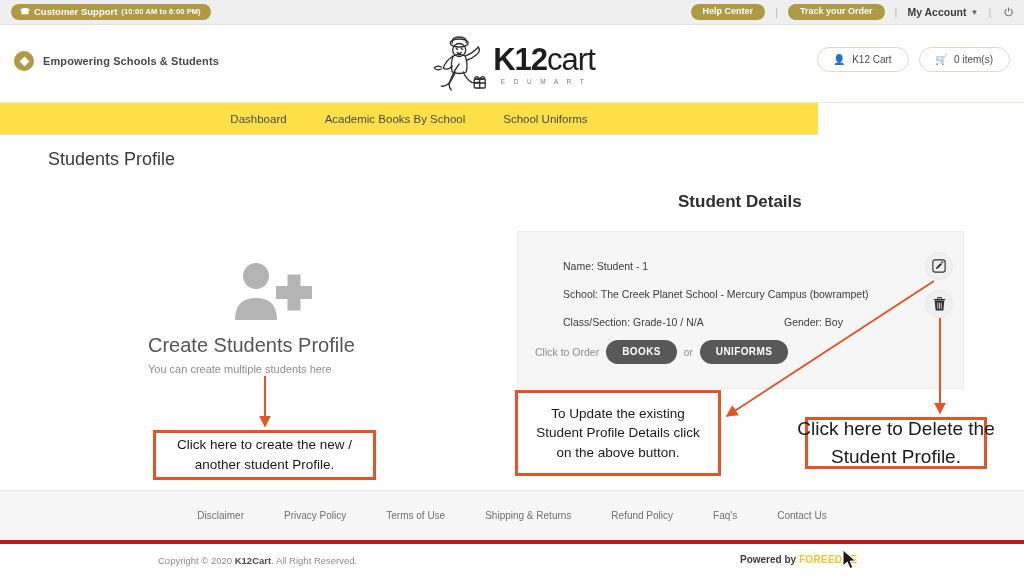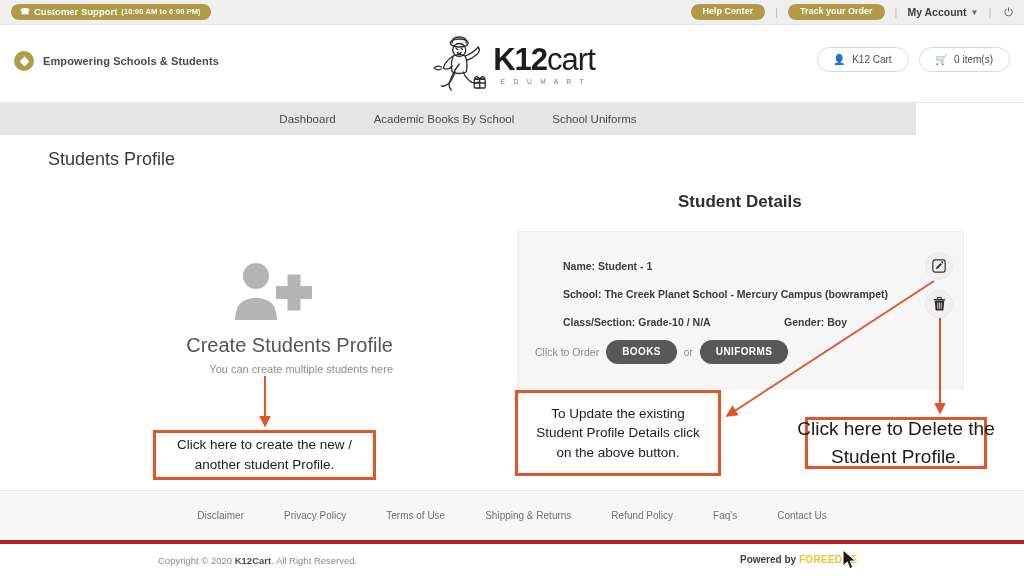--- a/index.html
+++ b/index.html
@@ -73,49 +73,49 @@
   .hbtn {
     border:1px solid #ddd9cc; border-radius:16px;
     padding:6px 16px; font-size:10px; color:#4b4b4b;
     display:flex; align-items:center; gap:6px; background:#fff;
     white-space:nowrap;
   }
   .hbtn .ic { color:#b09a45; font-size:10px; }
 
   
   .nav {
-    position:absolute; left:0; top:103px; width:916px; height:32px;
-    background:#e5e5e5; border-bottom:1px solid #e6e2d5;
+    position:absolute; left:0; top:103px; width:818px; height:32px;
+    background:#fde047; border-bottom:1px solid #e6e2d5;
     display:flex; align-items:center; justify-content:center; gap:38px;
   }
   .nav a { font-size:11.5px; color:#4a4a4a; text-decoration:none; }
 
   
   .page-title {
     position:absolute; left:48px; top:149px;
     font-size:18px; color:#3a3a3a; font-weight:normal;
   }
 
   
-  .create-block { position:absolute; left:148px; top:262px; width:245px; text-align:right; }
+  .create-block { position:absolute; left:148px; top:262px; width:245px; text-align:left; }
   .person-plus { display:flex; justify-content:center; margin-bottom:10px; }
   .cp-title { font-size:20px; color:#555; margin-bottom:6px; }
   .cp-sub { font-size:11px; color:#8d8d8d; }
 
   
   .sd-title {
     position:absolute; left:678px; top:192px;
     font-size:17px; color:#2e2e33; font-weight:bold;
   }
   .sd-card {
     position:absolute; left:517px; top:231px;
     width:447px; height:158px;
     background:#f6f6f6; border:1px solid #ececec;
   }
-  .sd-line { position:absolute; font-size:10.5px; color:#3b3b40; font-weight:bold; white-space:nowrap;padding-left:28px; }
+  .sd-line { position:absolute; font-size:10.5px; color:#3b3b40; font-weight:normal; white-space:nowrap;padding-left:28px; }
   .l1 { left:17px; top:28px; }
   .l2 { left:17px; top:56px; }
   .l3 { left:17px; top:84px; }
   .l3b { left:218px; top:84px;margin-left:20px; }
   .order-row { position:absolute; left:17px; top:108px; display:flex; align-items:center; gap:7px; }
   .order-lbl { font-size:10.5px; color:#8b8b8b; font-weight:normal; }
   .dark-pill {
     background:#58585a; color:#fff; border-radius:13px;
     font-size:10px; font-weight:bold; letter-spacing:.4px;
     padding:7px 16px; line-height:1;

